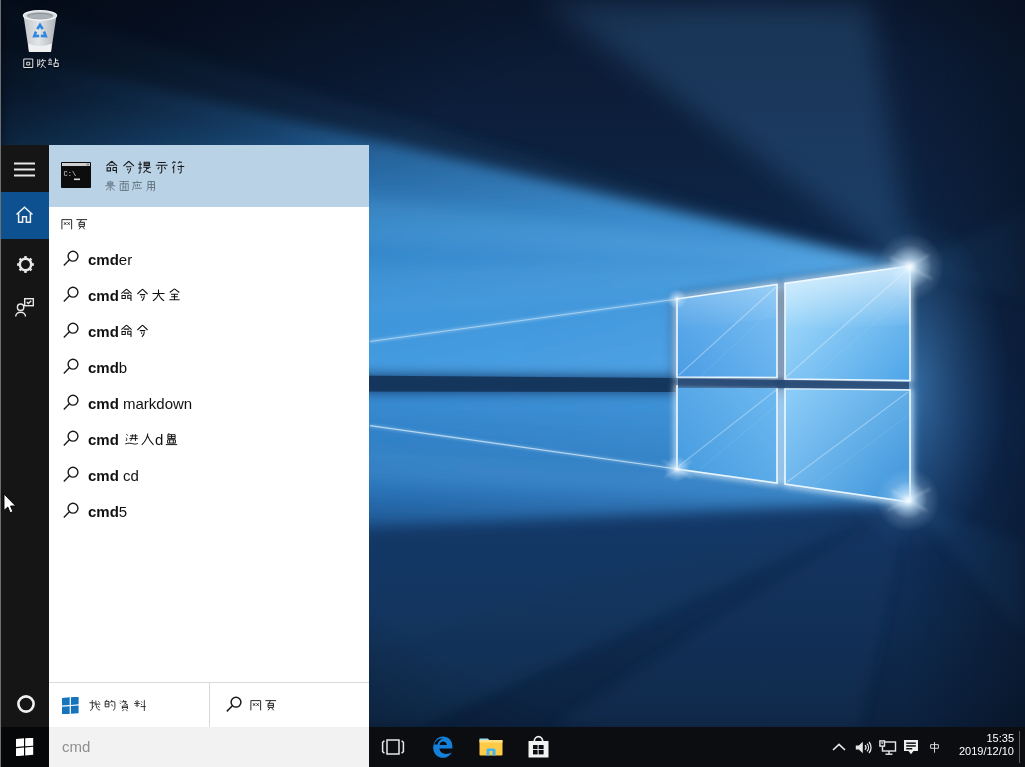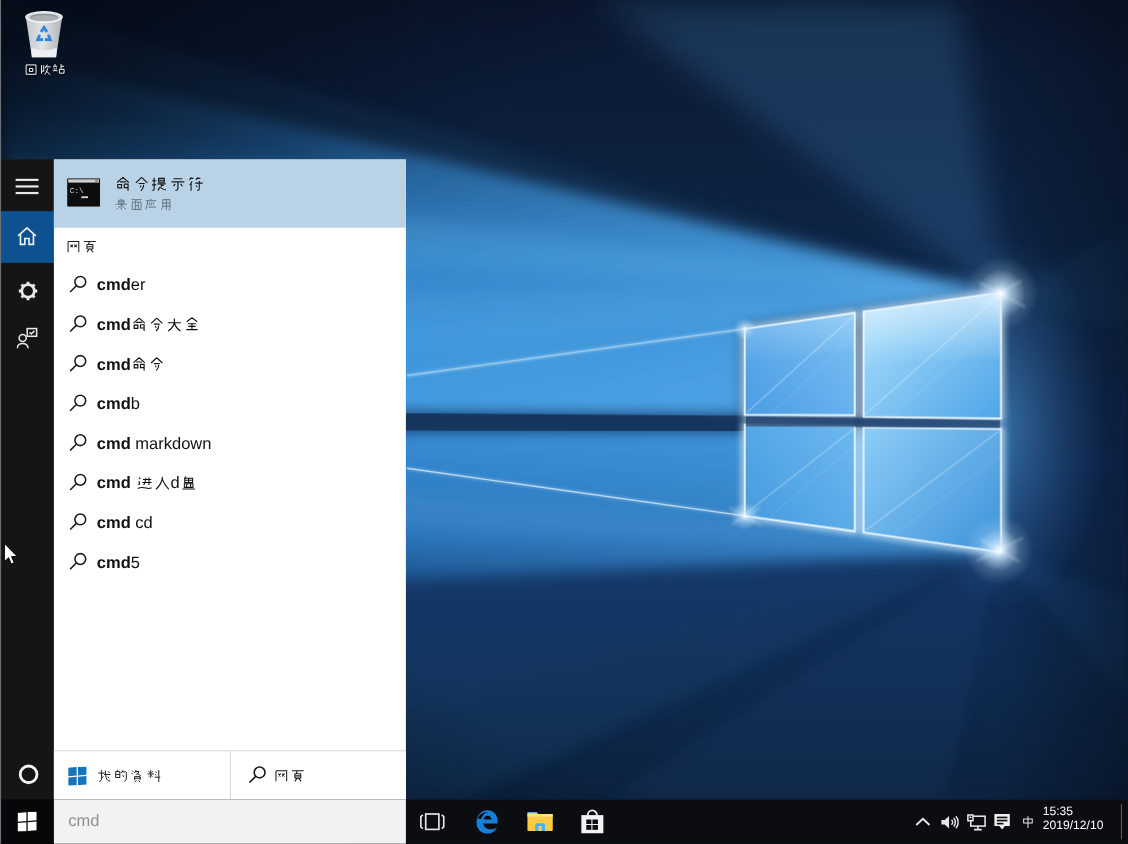--- a/index.html
+++ b/index.html
@@ -569,19 +569,19 @@
 <path d="M1 1 h14 v11 h-4.5 l-2.5 3.2 l-2.5 -3.2 h-4.5 Z" fill="#f0f0f0"></path>
 <g fill="#0b0d11">
           <rect x="3.2" y="3.4" width="9.6" height="1.5"></rect>
           <rect x="3.2" y="6.2" width="9.6" height="1.5"></rect>
           <rect x="3.2" y="9" width="6" height="1.5"></rect>
         </g>
 </svg>
 <svg class="cg" width="13" height="13" style="position:absolute;left:928px;top:14px;color:#e8e8e8">
         <use href="#g-zhong"></use>
       </svg>
-<div style="position:absolute;left:948px;top:5px;width:66px;height:30px;color:#ffffff;font-size:11px;text-align:left;line-height:13px">15:35<br>2019/12/10</div>
+<div style="position:absolute;left:948px;top:5px;width:66px;height:30px;color:#ffffff;font-size:11px;text-align:right;line-height:13px">15:35<br>2019/12/10</div>
 <div style="position:absolute;left:1019px;top:4px;width:1px;height:32px;background:#585b5e"></div>
 </div>
 <svg width="15" height="22" viewBox="0 0 15 22" style="position:absolute;left:3px;top:493px;z-index:9">
 <path d="M1 1 L1 17.5 L4.8 14 L7.2 19.8 L9.9 18.6 L7.5 13 L12.7 13 Z" fill="#ffffff" stroke="#000" stroke-width="0.9"></path>
 </svg>
 
 </div>
 </body></html>

